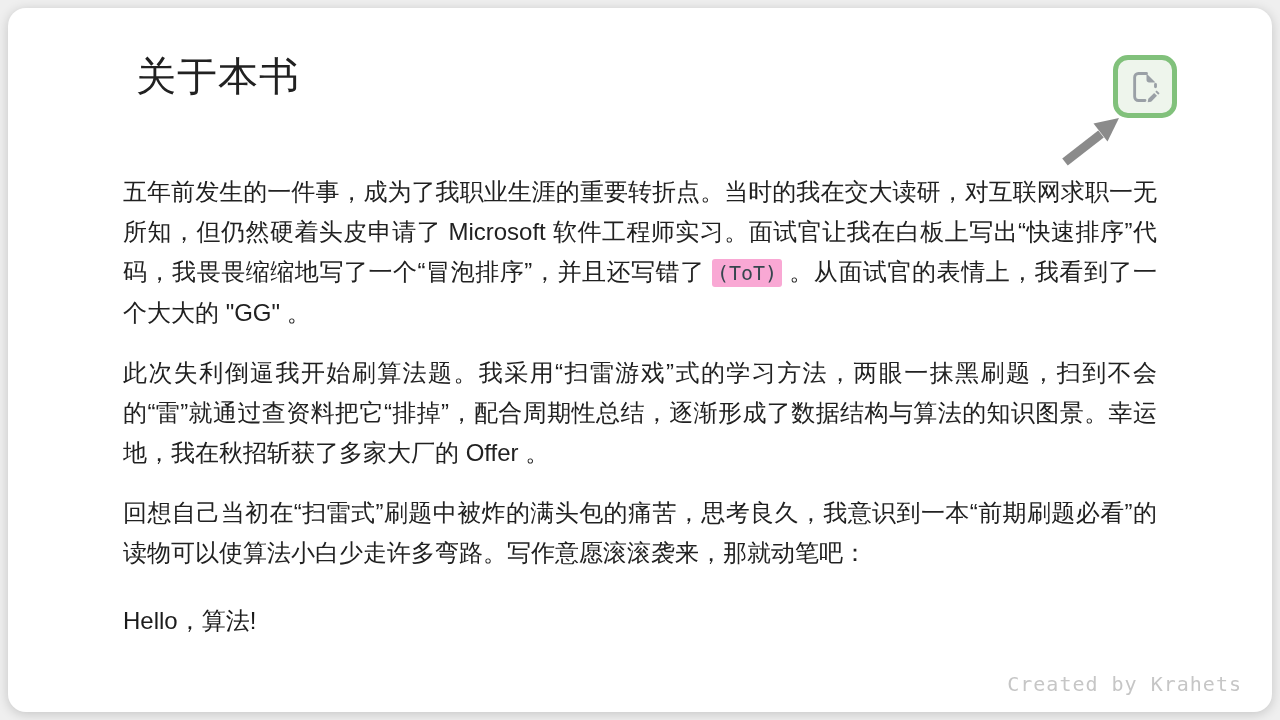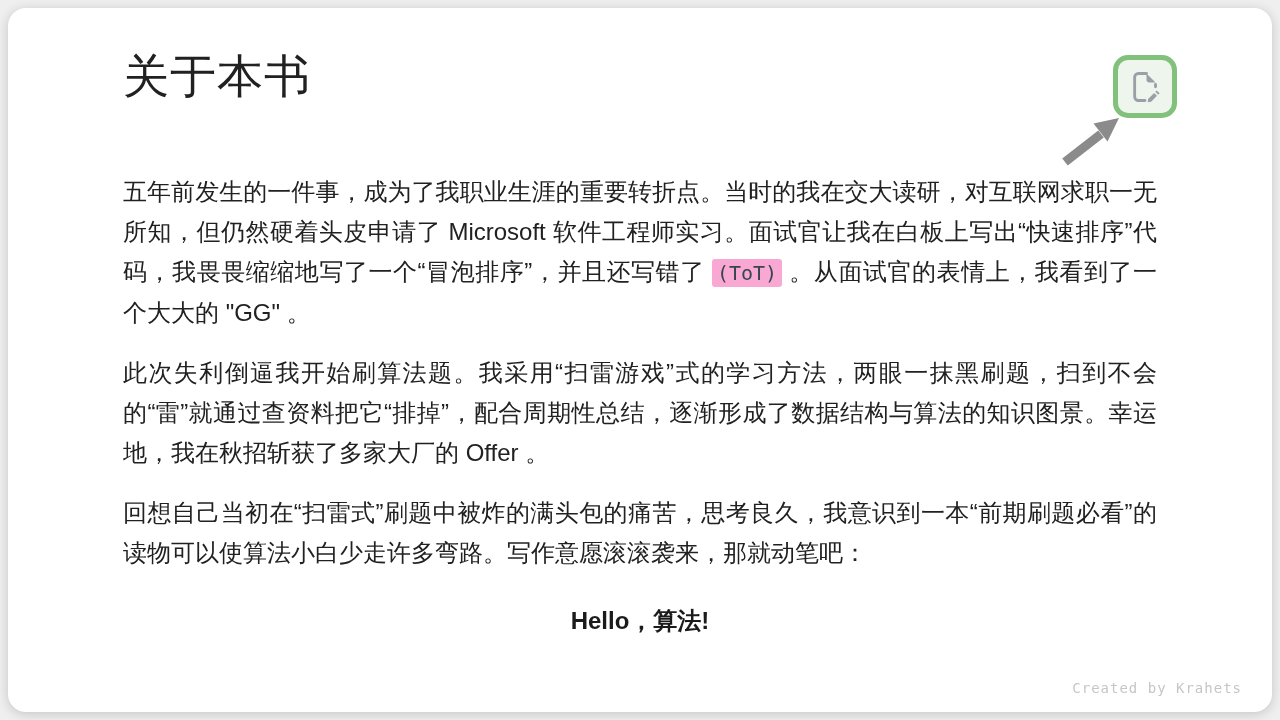--- a/index.html
+++ b/index.html
@@ -14,25 +14,25 @@
     position: absolute; left: 8px; top: 8px;
     width: 1264px; height: 704px;
     background: #ffffff;
     border-radius: 18px;
     box-shadow: 0 2px 12px rgba(0,0,0,0.18);
   }
   .content {
     padding: 0 115px;
   }
   h1.page-title {
-    font-size: 46px;
+    font-size: 40px;
     font-weight: 400;
     line-height: 56px;
     color: #212121;
-    margin: 40px 0 68px 0;
+    margin: 40px 0 68px 13px;
     letter-spacing: 1px;
   }
   p.body-text {
     font-size: 24px;
     line-height: 40px;
     color: #212121;
     margin: 20px 0;
     text-align: justify;
   }
   .inline-code {
@@ -40,23 +40,23 @@
     font-size: 20px;
     color: #36464e;
     background: #f9a8d4;
     border-radius: 3px;
     padding: 2px 5px;
     white-space: nowrap;
   }
   p.closing-line {
     font-size: 24px;
     line-height: 40px;
-    font-weight: bold;
+    font-weight: normal;
     color: #1b1b1b;
-    text-align: center;
+    text-align: left;
     margin: 28px 0 0 0;
   }
   .edit-button {
     position: absolute;
     left: 1105px; top: 47px;
     width: 64px; height: 63px;
     background: #eef5ec;
     border: 5px solid #81c17b;
     border-radius: 15px;
     display: flex; align-items: center; justify-content: center;
@@ -64,21 +64,21 @@
   }
   .pointer-arrow {
     position: absolute;
     left: 1048px; top: 102px;
     width: 70px; height: 58px;
   }
   .footer-credit {
     position: absolute;
     right: 30px; bottom: 16px;
     font-family: "DejaVu Sans Mono", "Liberation Mono", monospace;
-    font-size: 14px;
+    font-size: 20px;
     letter-spacing: 1px;
     color: #c6c6c6;
   }
 </style>
 </head>
 <body>
 
 <div class="card">
 
   <div class="content">

